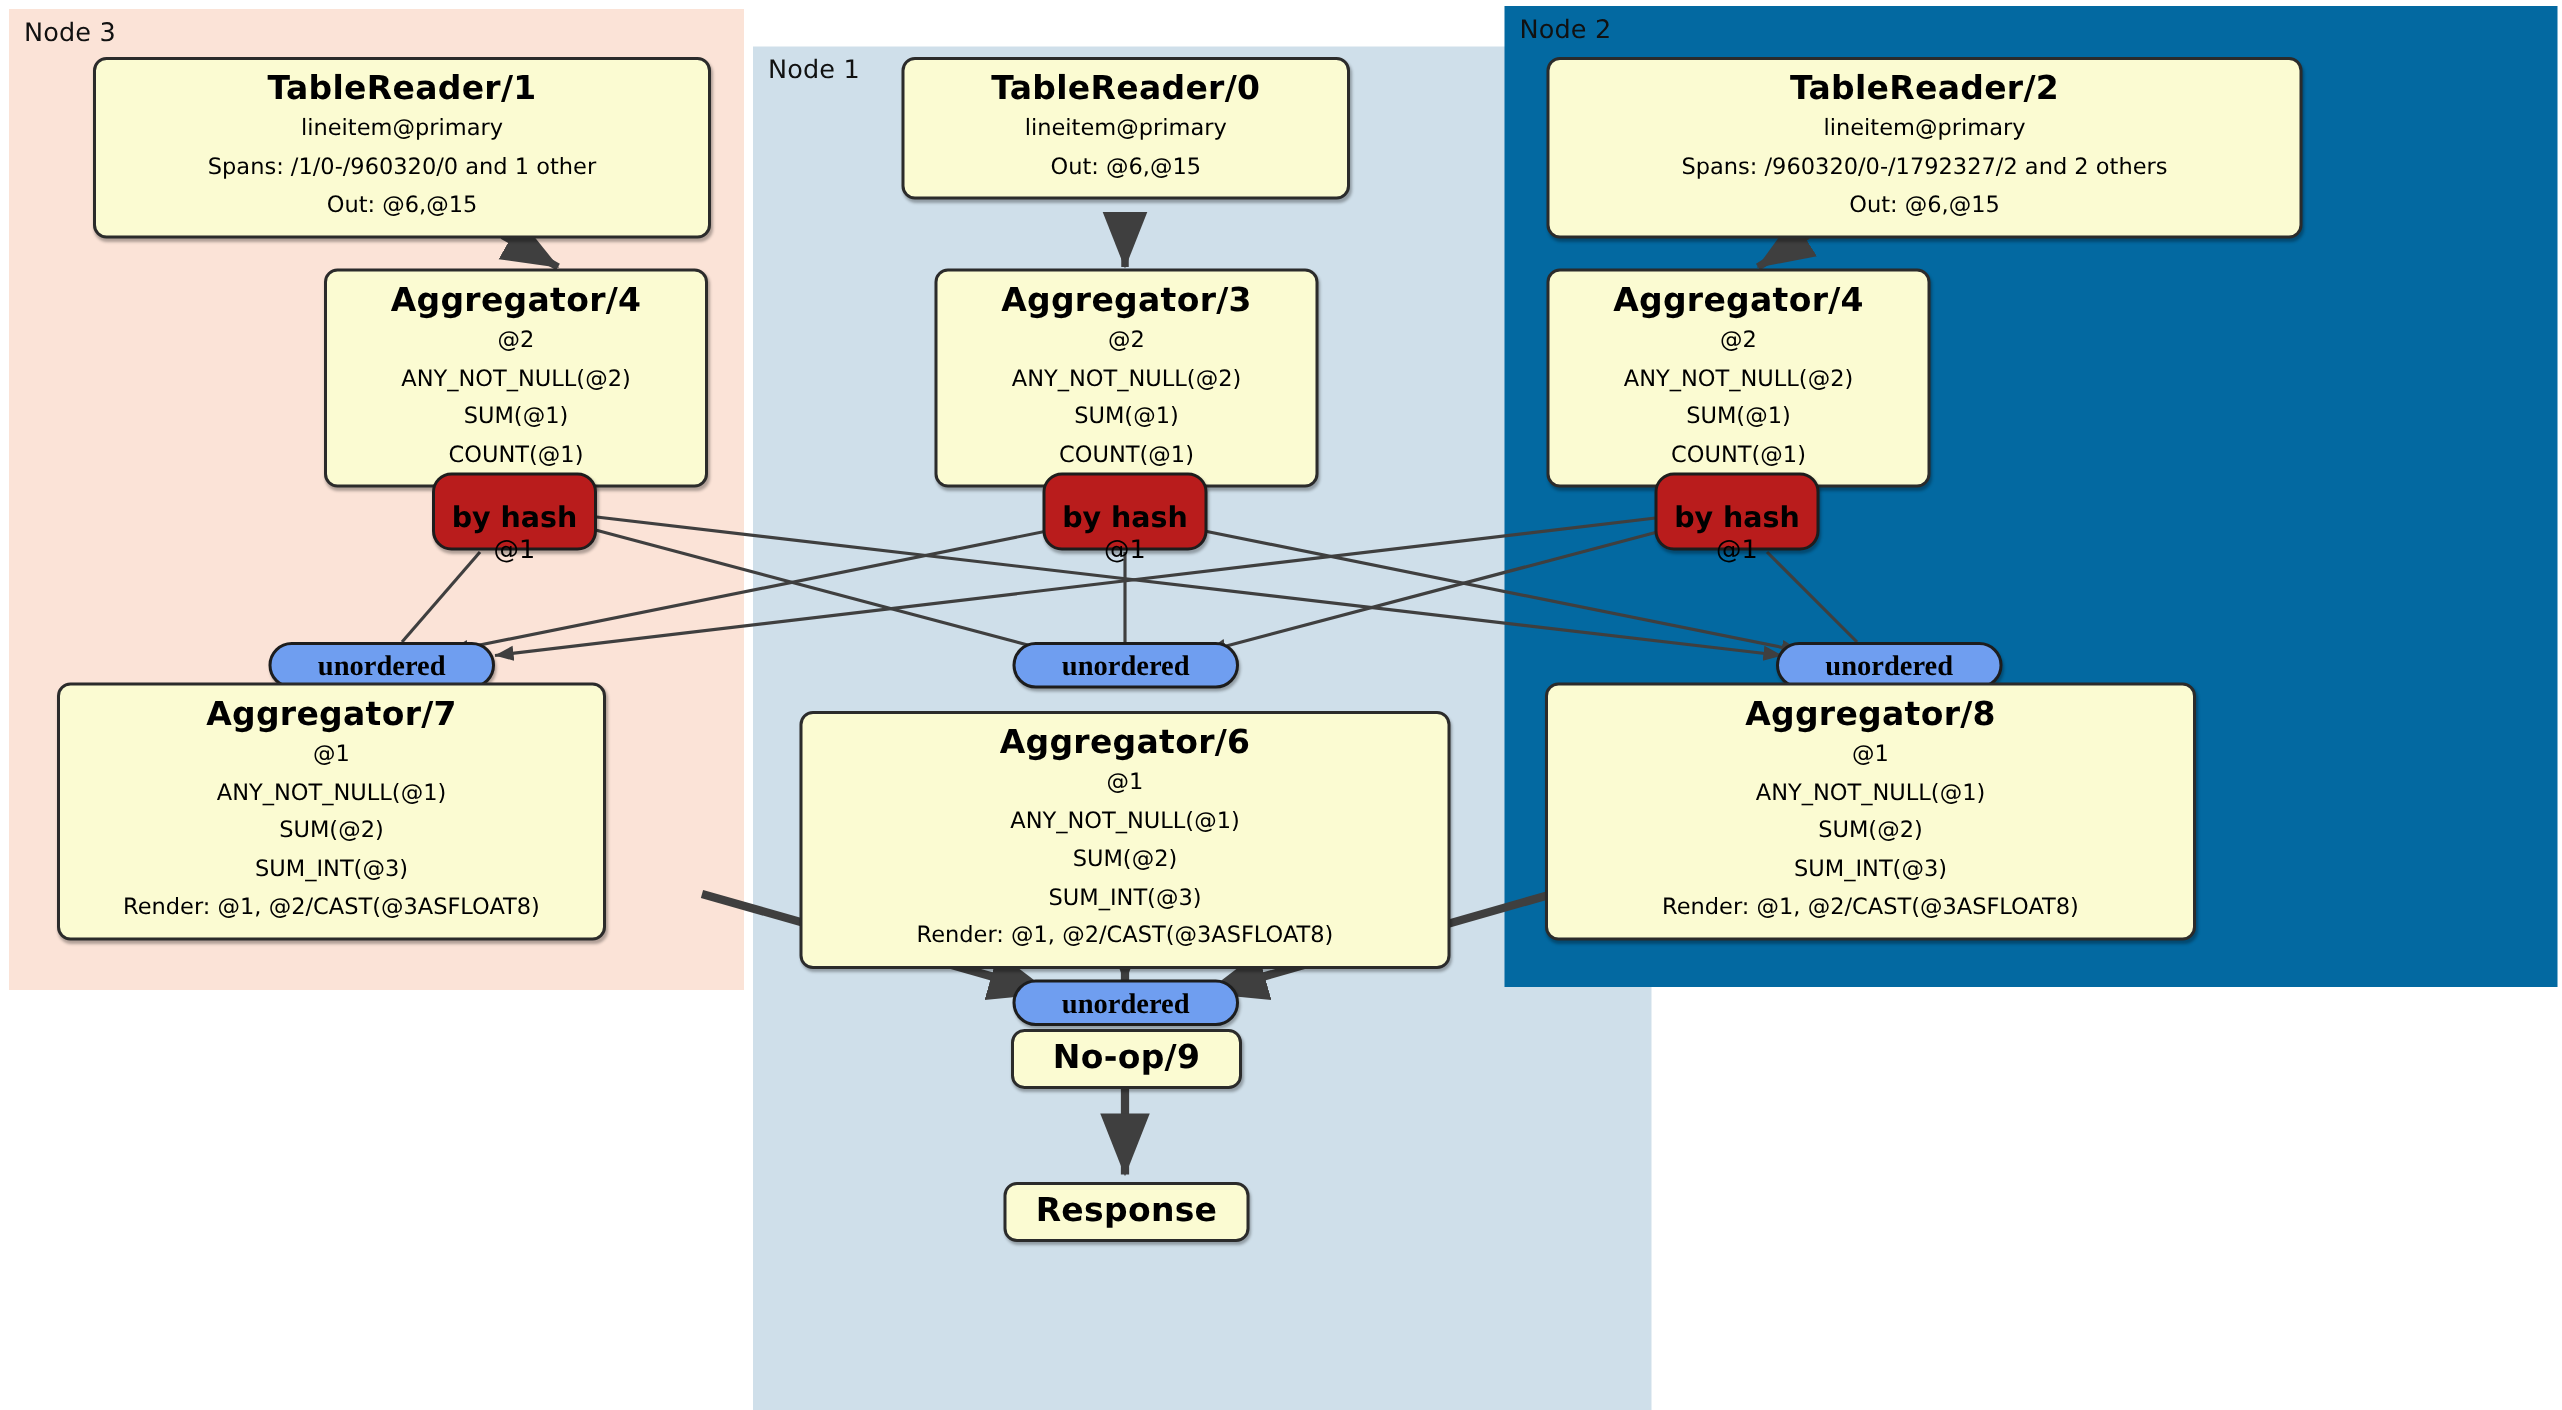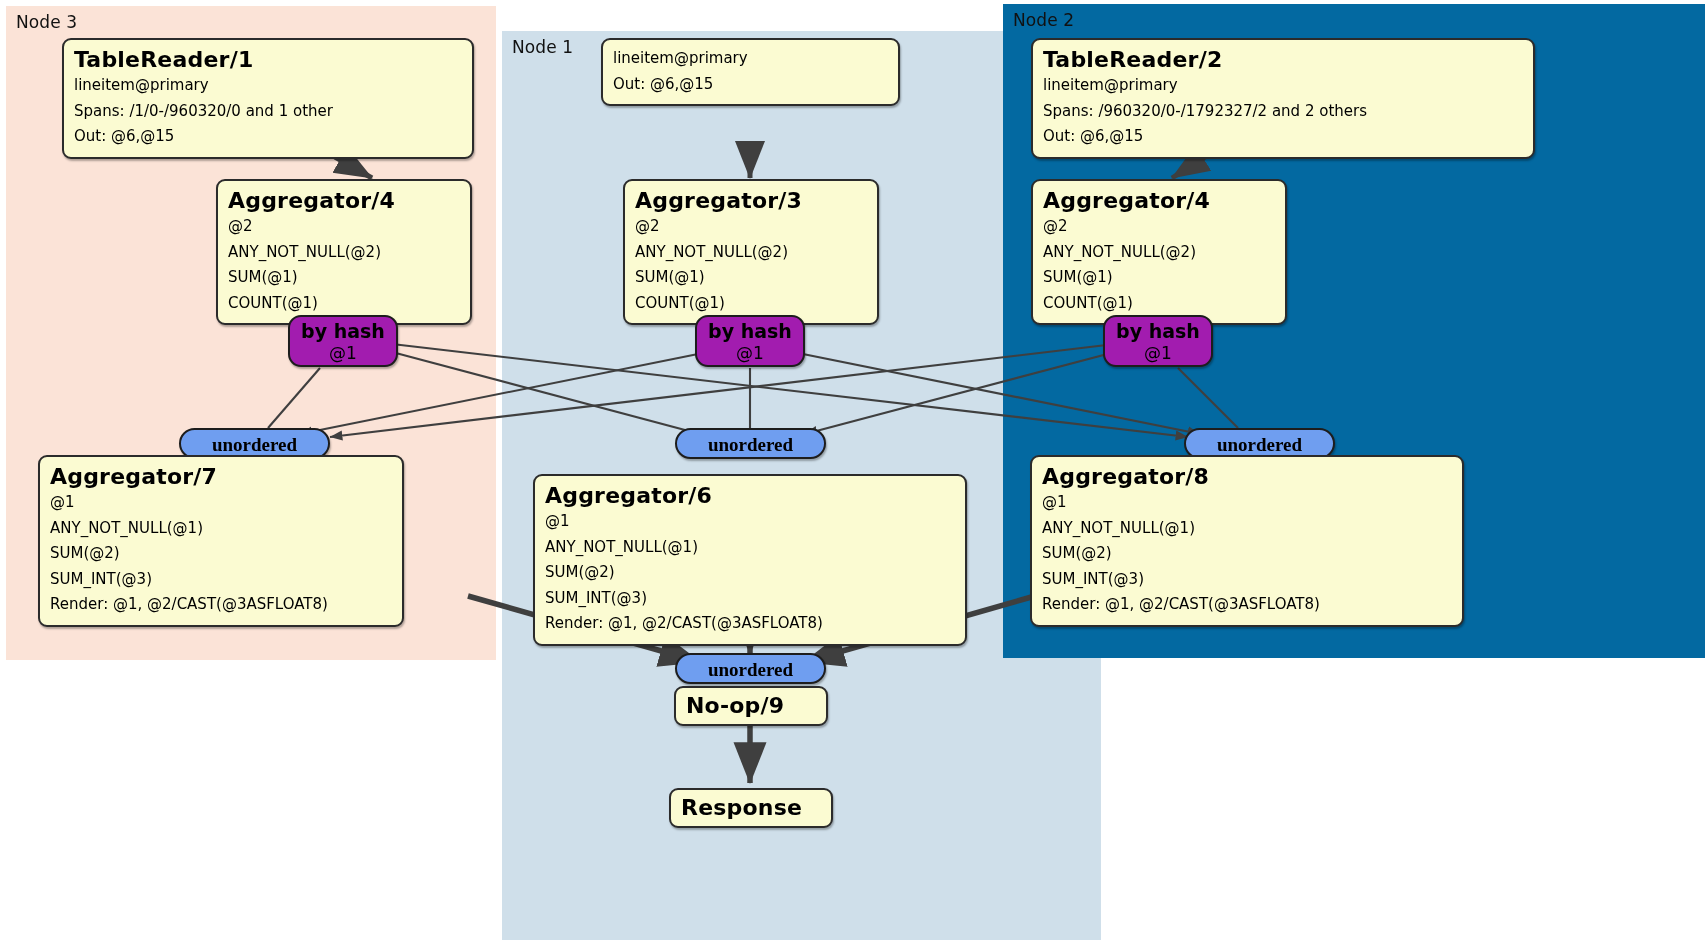--- a/index.html
+++ b/index.html
@@ -17,33 +17,33 @@
   #panel-node1{left:502px;top:4px;  width:599px;  height:934px; background:#cfdfea;margin-top:27px;}
   #panel-node2{left:1003px;top:4px; width:702px;  height:654px; background:#0369a1;}
 
   
   #edges{position:absolute;left:0;top:0;width:1708px;height:940px;pointer-events:none;}
 
   
   .box{
     position:absolute;box-sizing:border-box;
     background:#fbfbd2;border:2px solid #2b2b2b;border-radius:9px;
-    color:#000;padding:6px 10px 7px 10px;
+    text-align:center;color:#000;padding:6px 10px 7px 10px;
     box-shadow:1px 2px 2px rgba(0,0,0,.30);
   }
   .box .ttl{font-weight:bold;font-size:22px;line-height:27px;letter-spacing:.2px;}
   .box .ln{font-size:15px;line-height:25.5px;white-space:nowrap;}
 
   
   .pill{
     position:absolute;box-sizing:border-box;text-align:center;color:#000;
     border:2px solid #1d1d1d;box-shadow:1px 2px 2px rgba(0,0,0,.30);
   }
   .pill.hash{
-    background:#a21caf;border-radius:13px;padding-top:3px;
+    background:#b91c1c;border-radius:13px;padding-top:17px;
   }
   .pill.hash .h1{font-weight:bold;font-size:19px;line-height:23px;}
   .pill.hash .h2{font-size:17px;line-height:21px;}
   .pill.unord{
     background:#6f9ef0;border-radius:17px;font-family:Liberation Serif, serif;
   }
   .pill.unord .u1{font-weight:bold;font-size:19px;line-height:30px;}
 </style>
 </head>
 <body>
@@ -97,20 +97,21 @@
   </svg>
 
   <div class="box" style="left:62px;top:38px;width:412px;">
     <div class="ttl">TableReader/1</div>
     <div class="ln">lineitem@primary</div>
     <div class="ln">Spans: /1/0-/960320/0 and 1 other</div>
     <div class="ln">Out: @6,@15</div>
   </div>
 
   <div class="box" style="left:601px;top:38px;width:299px;">
+    <div class="ttl">TableReader/0</div>
     <div class="ln">lineitem@primary</div>
     <div class="ln">Out: @6,@15</div>
   </div>
 
   <div class="box" style="left:1031px;top:38px;width:504px;">
     <div class="ttl">TableReader/2</div>
     <div class="ln">lineitem@primary</div>
     <div class="ln">Spans: /960320/0-/1792327/2 and 2 others</div>
     <div class="ln">Out: @6,@15</div>
   </div>

